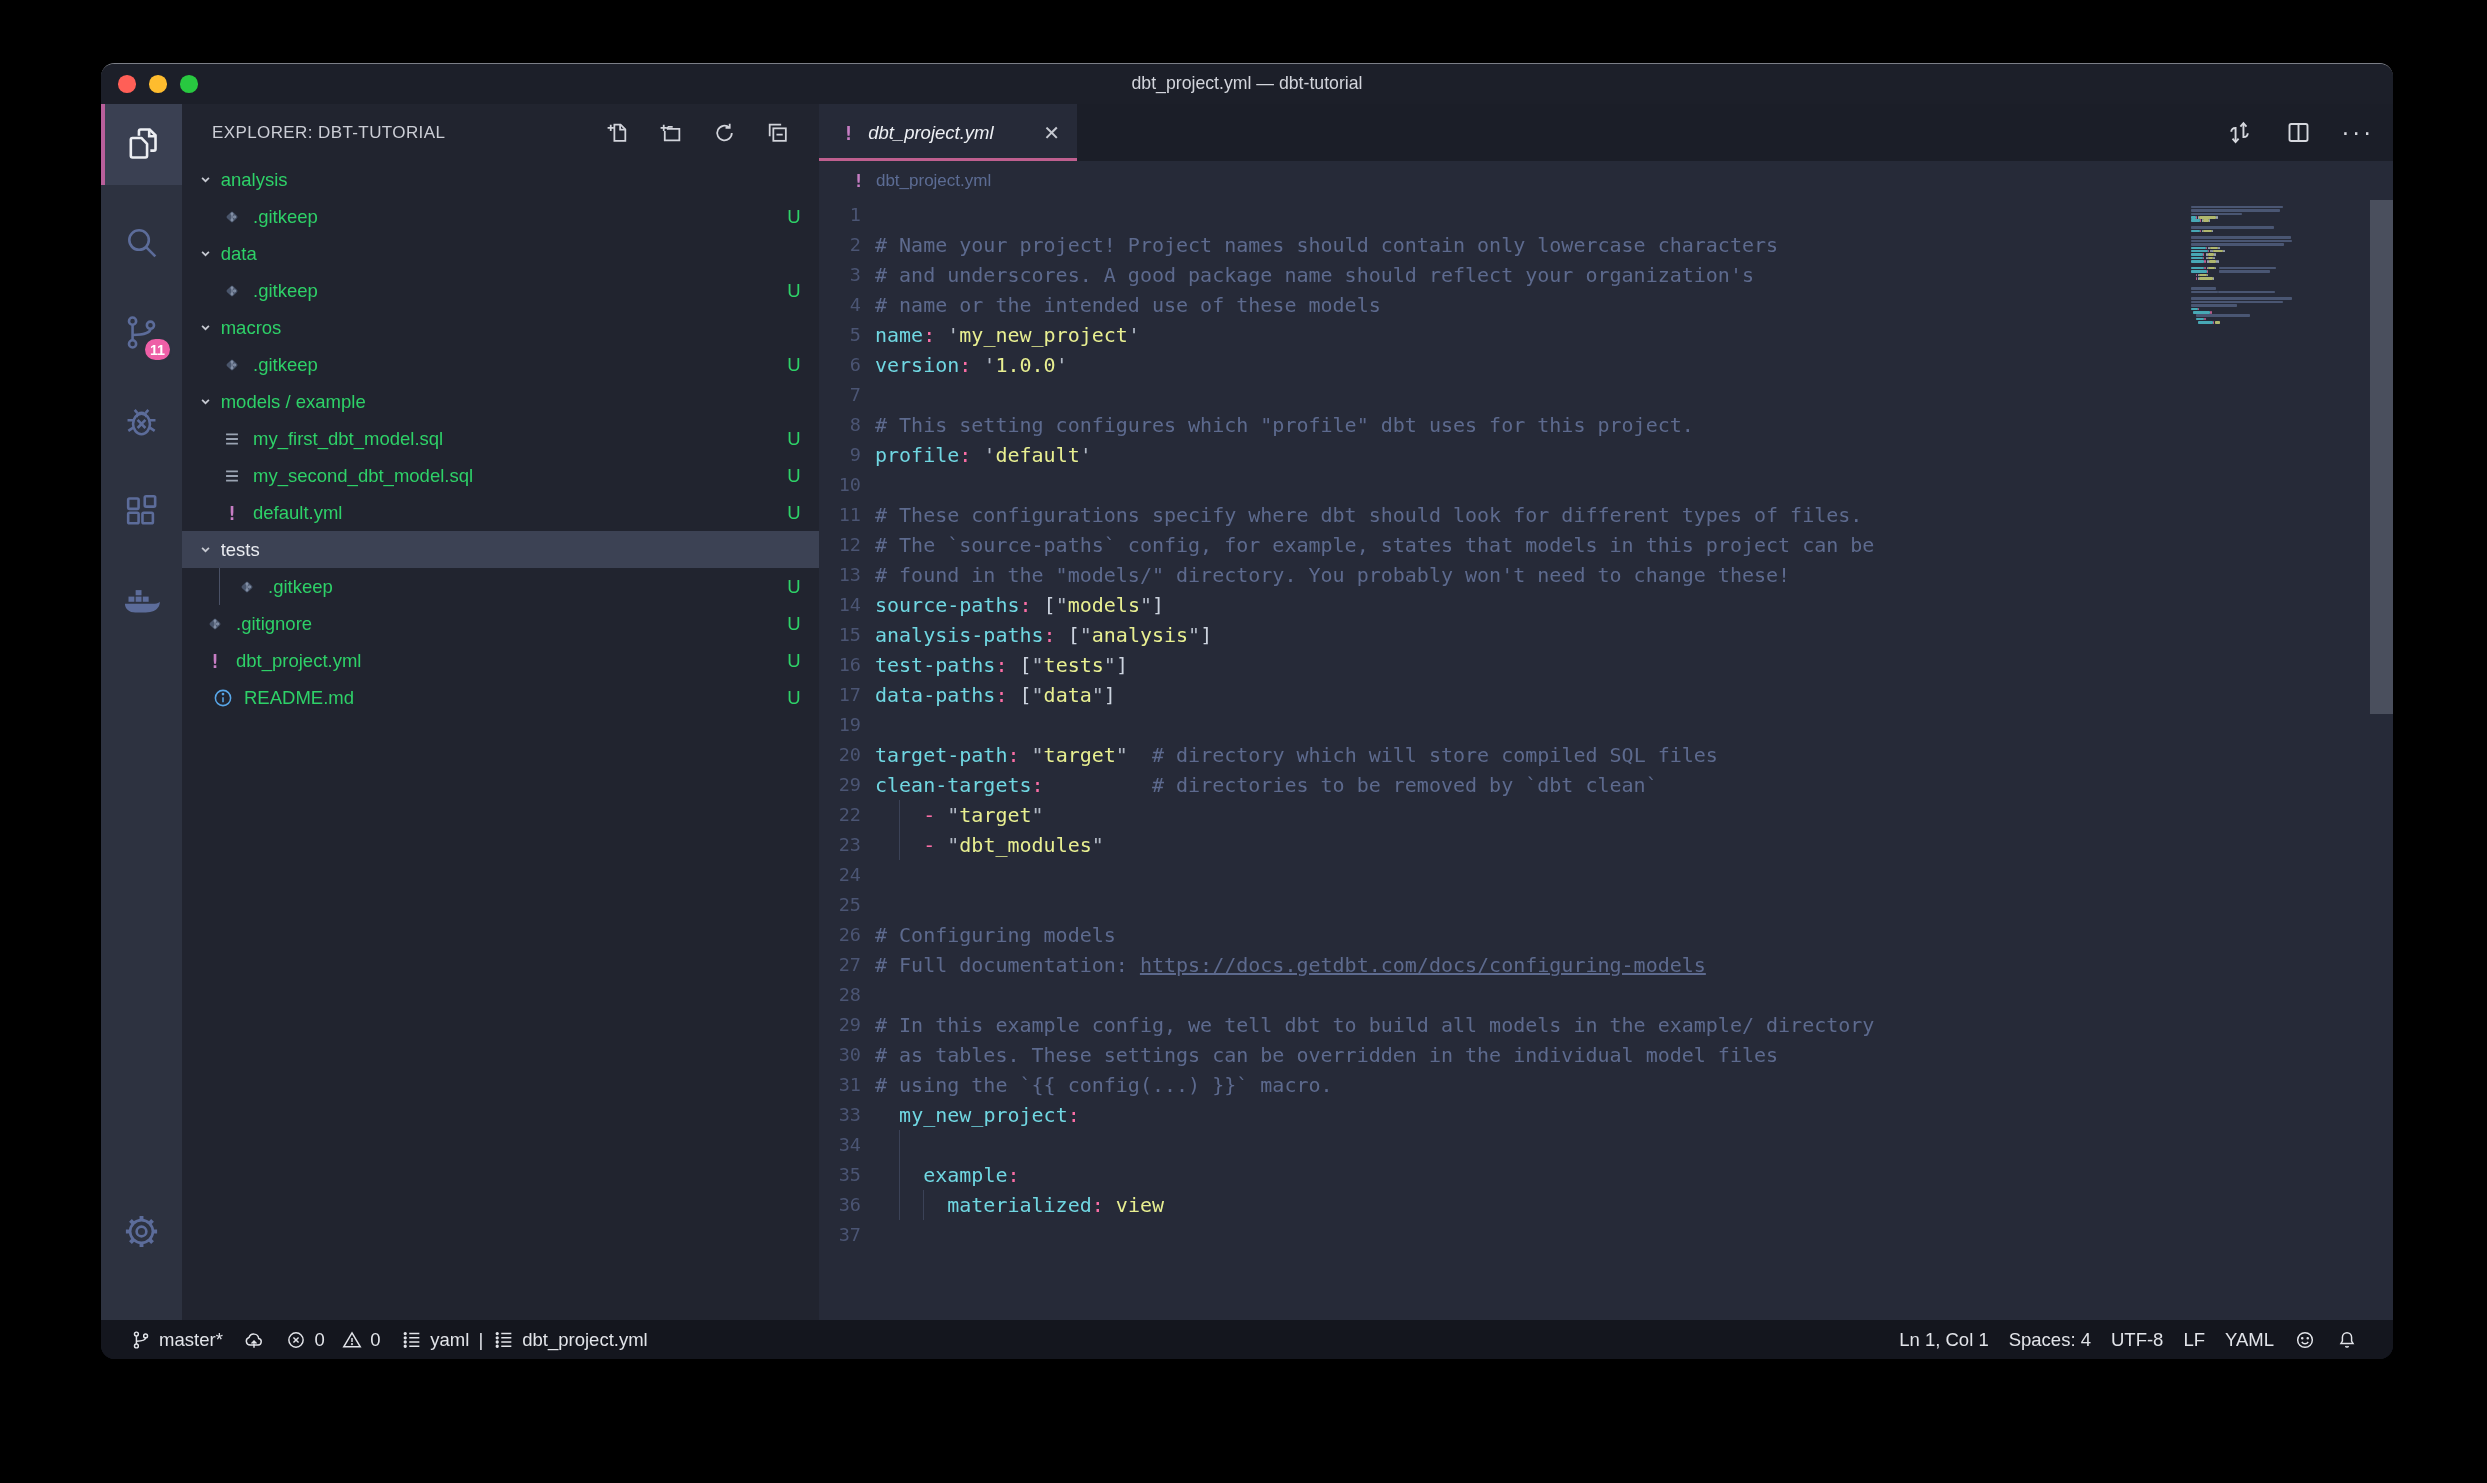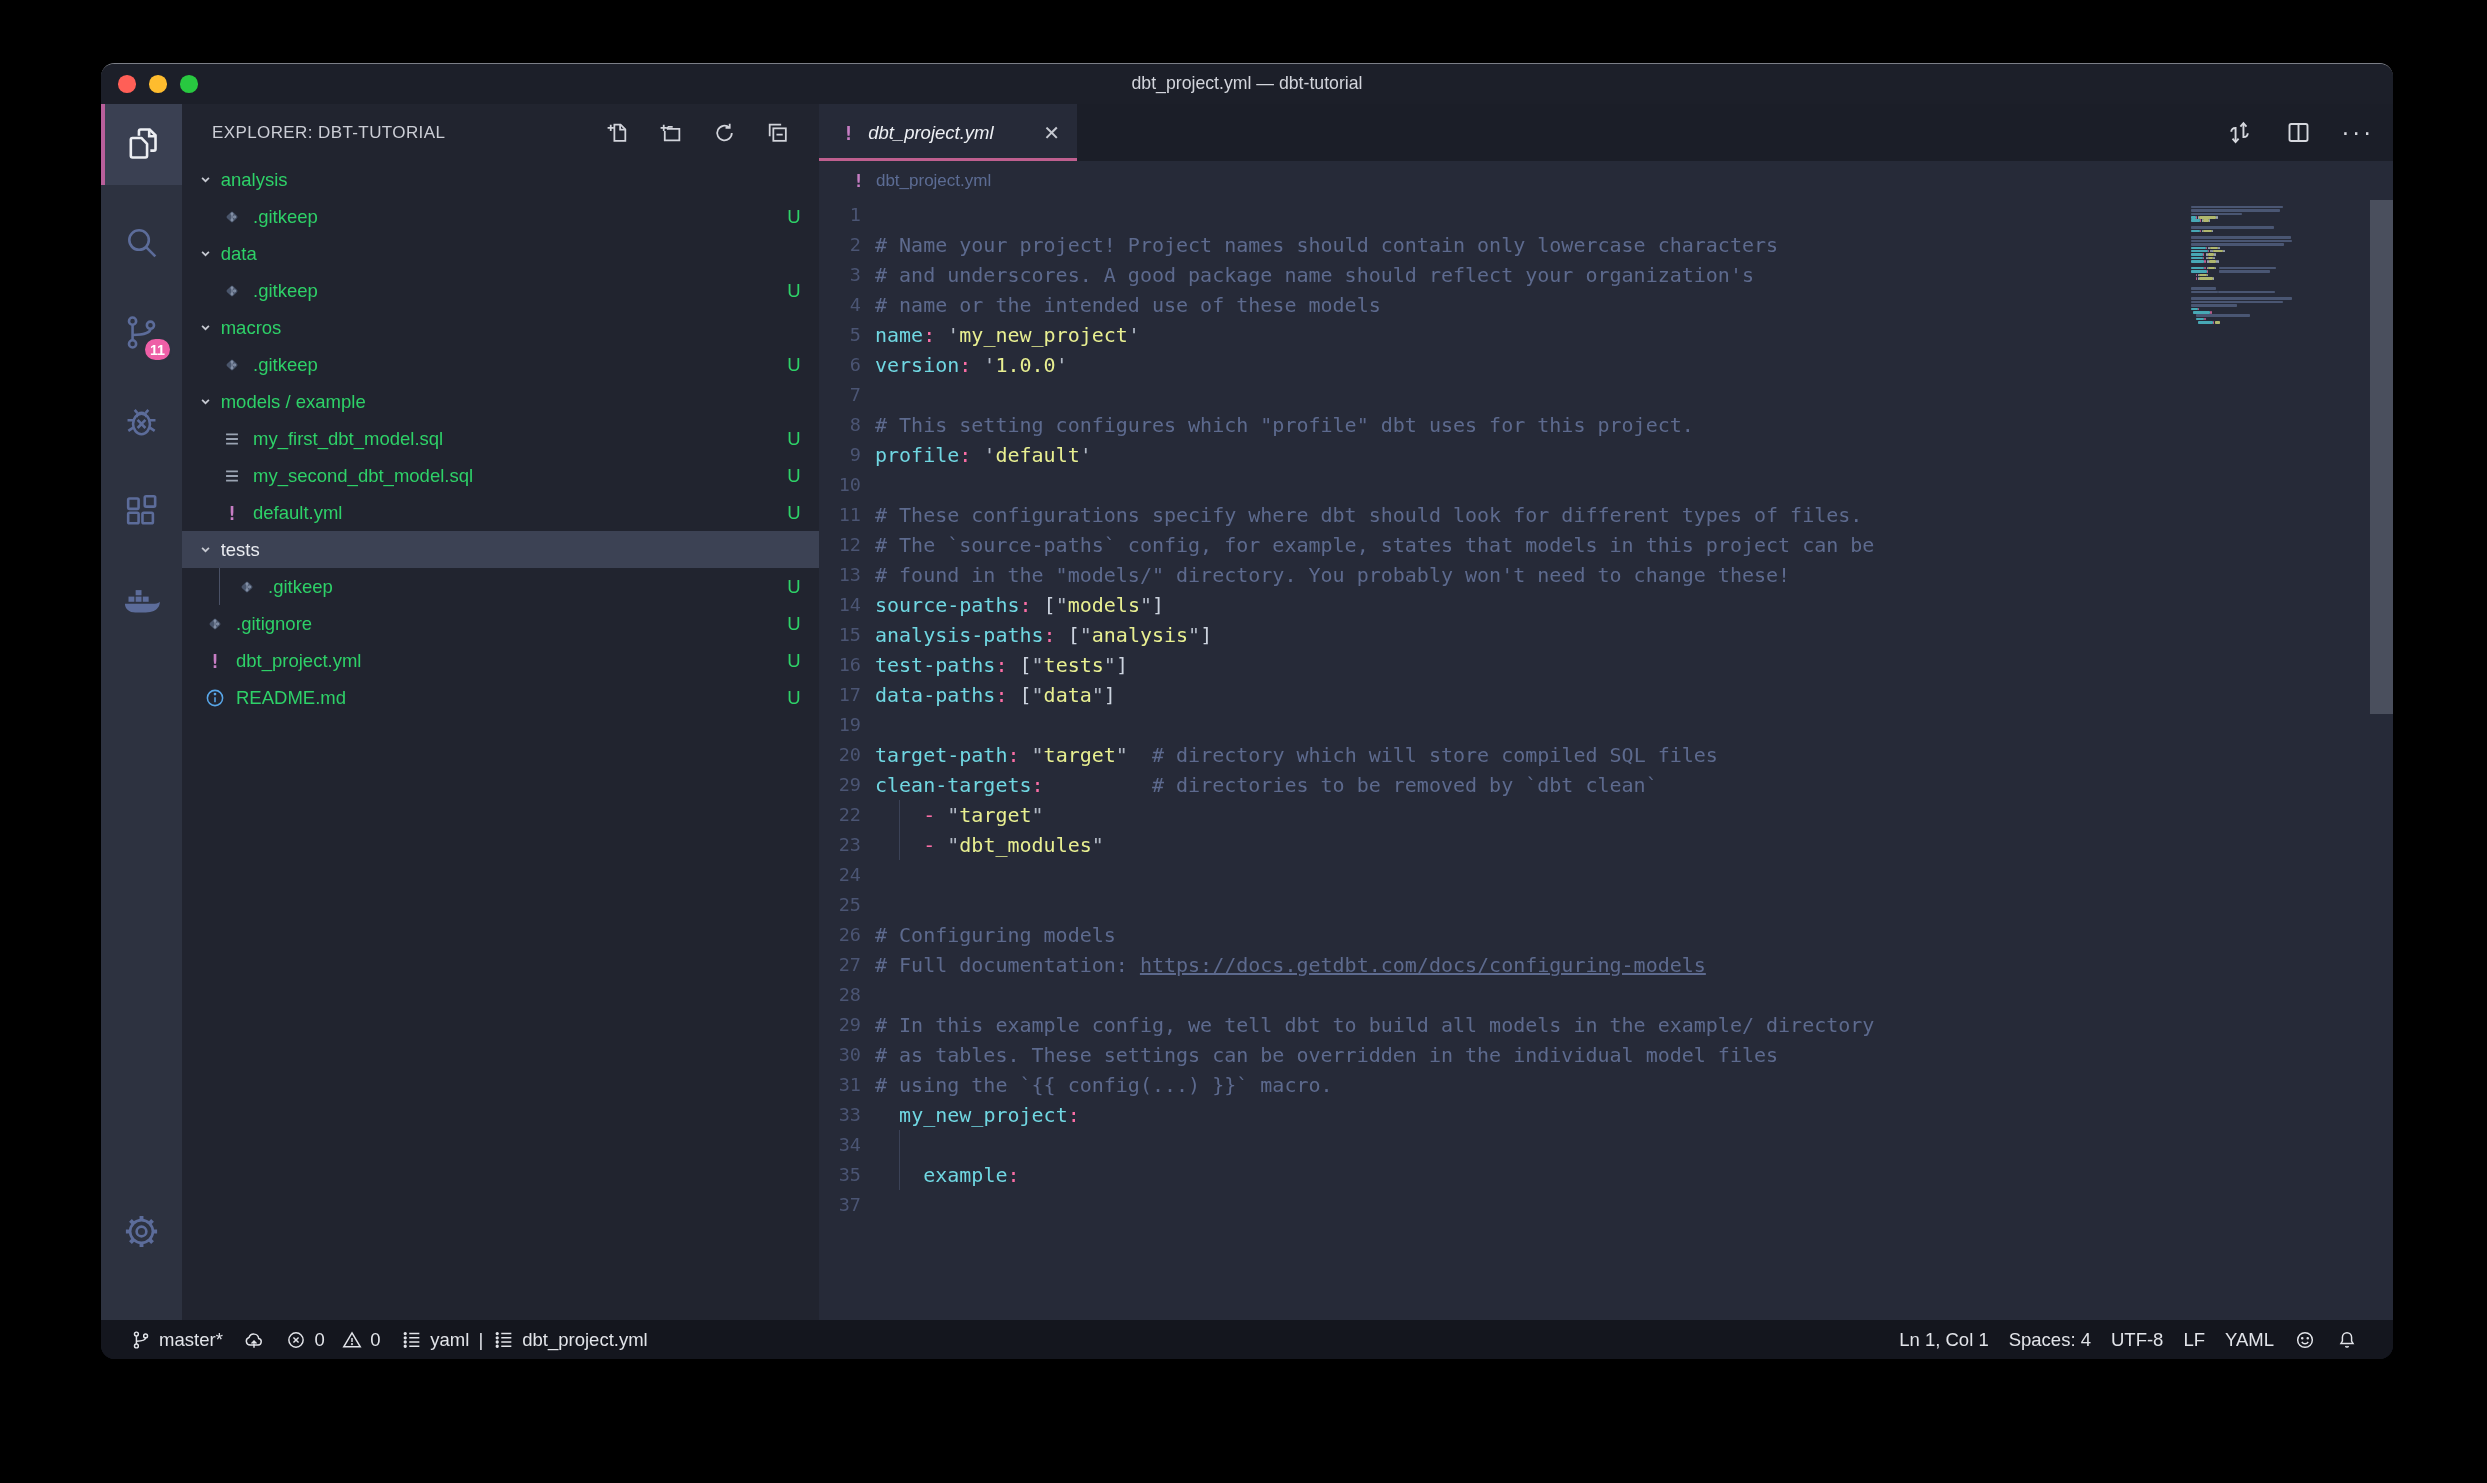--- a/index.html
+++ b/index.html
@@ -339,21 +339,21 @@
               <span class="lbl">.gitignore</span>
               <span class="badge badge-u">U</span>
             </div>
             <div class="trow" style="padding-left: 22px;">
               <span class="ficon">
                 <span class="warn-glyph">!</span>
               </span>
               <span class="lbl">dbt_project.yml</span>
               <span class="badge badge-u">U</span>
             </div>
-            <div class="trow" style="padding-left: 22px;">
+            <div class="trow" style="padding-left: 30px;">
               <span class="ficon">
                 <svg viewBox="0 0 26 26" stroke="#58a6e8" stroke-width="1.8" fill="none">
                   <circle cx="13" cy="13" r="9"></circle>
                   <path d="M13 12v6"></path>
                   <circle cx="13" cy="8.4" r="0.7" fill="#58a6e8"></circle>
                 </svg>
               </span>
               <span class="lbl">README.md</span>
               <span class="badge badge-u">U</span>
             </div>
@@ -420,20 +420,21 @@
               <div class="cl"><span class="num">25</span><span class="code"></span></div>
               <div class="cl"><span class="num">26</span><span class="code"><span class="sg-cm"># Configuring models</span></span></div>
               <div class="cl"><span class="num">27</span><span class="code"><span class="sg-cm"># Full documentation: </span><span class="sg-lk">https://docs.getdbt.com/docs/configuring-models</span></span></div>
               <div class="cl"><span class="num">28</span><span class="code"></span></div>
               <div class="cl"><span class="num">29</span><span class="code"><span class="sg-cm"># In this example config, we tell dbt to build all models in the example/ directory</span></span></div>
               <div class="cl"><span class="num">30</span><span class="code"><span class="sg-cm"># as tables. These settings can be overridden in the individual model files</span></span></div>
               <div class="cl"><span class="num">31</span><span class="code"><span class="sg-cm"># using the `{{ config(...) }}` macro.</span></span></div>
               <div class="cl"><span class="num">33</span><span class="code"><span class="sg-t">  </span><span class="sg-k">my_new_project</span><span class="sg-p">:</span></span></div>
               <div class="cl"><span class="num">34</span><span class="iguide" style="left: calc(2ch + 56px);"></span></div>
               <div class="cl"><span class="num">35</span><span class="iguide" style="left: calc(2ch + 56px);"></span><span class="code"><span class="sg-t">    </span><span class="sg-k">example</span><span class="sg-p">:</span></span></div>
+              <div class="cl"><span class="num">36</span><span class="iguide" style="left: calc(2ch + 56px);"></span><span class="iguide" style="left: calc(4ch + 56px);"></span><span class="code"><span class="sg-t">      </span><span class="sg-k">materialized</span><span class="sg-p">:</span><span class="sg-t"> </span><span class="sg-s">view</span></span></div>
               <div class="cl"><span class="num">37</span><span class="code"></span></div>
             </div>
           <div class="minimap" id="minimap">
               <div class="mm-line"></div>
               <div class="mm-line"><span class="mm-seg" style="width: 92px; background: rgb(74, 86, 115);"></span></div>
               <div class="mm-line"><span class="mm-seg" style="width: 89px; background: rgb(74, 86, 115);"></span></div>
               <div class="mm-line"><span class="mm-seg" style="width: 51px; background: rgb(74, 86, 115);"></span></div>
               <div class="mm-line"><span class="mm-seg" style="width: 4.9px; background: rgb(71, 168, 181);"></span><span class="mm-seg" style="width: 1.2px; background: rgb(183, 92, 140);"></span><span class="mm-seg" style="width: 1.2px; background: transparent;"></span><span class="mm-seg" style="width: 1.2px; background: rgb(154, 163, 177);"></span><span class="mm-seg" style="width: 17px; background: rgb(176, 183, 110);"></span><span class="mm-seg" style="width: 1.2px; background: rgb(154, 163, 177);"></span></div>
               <div class="mm-line"><span class="mm-seg" style="width: 8.6px; background: rgb(71, 168, 181);"></span><span class="mm-seg" style="width: 1.2px; background: rgb(183, 92, 140);"></span><span class="mm-seg" style="width: 1.2px; background: transparent;"></span><span class="mm-seg" style="width: 1.2px; background: rgb(154, 163, 177);"></span><span class="mm-seg" style="width: 6.1px; background: rgb(176, 183, 110);"></span><span class="mm-seg" style="width: 1.2px; background: rgb(154, 163, 177);"></span></div>
               <div class="mm-line"></div>

